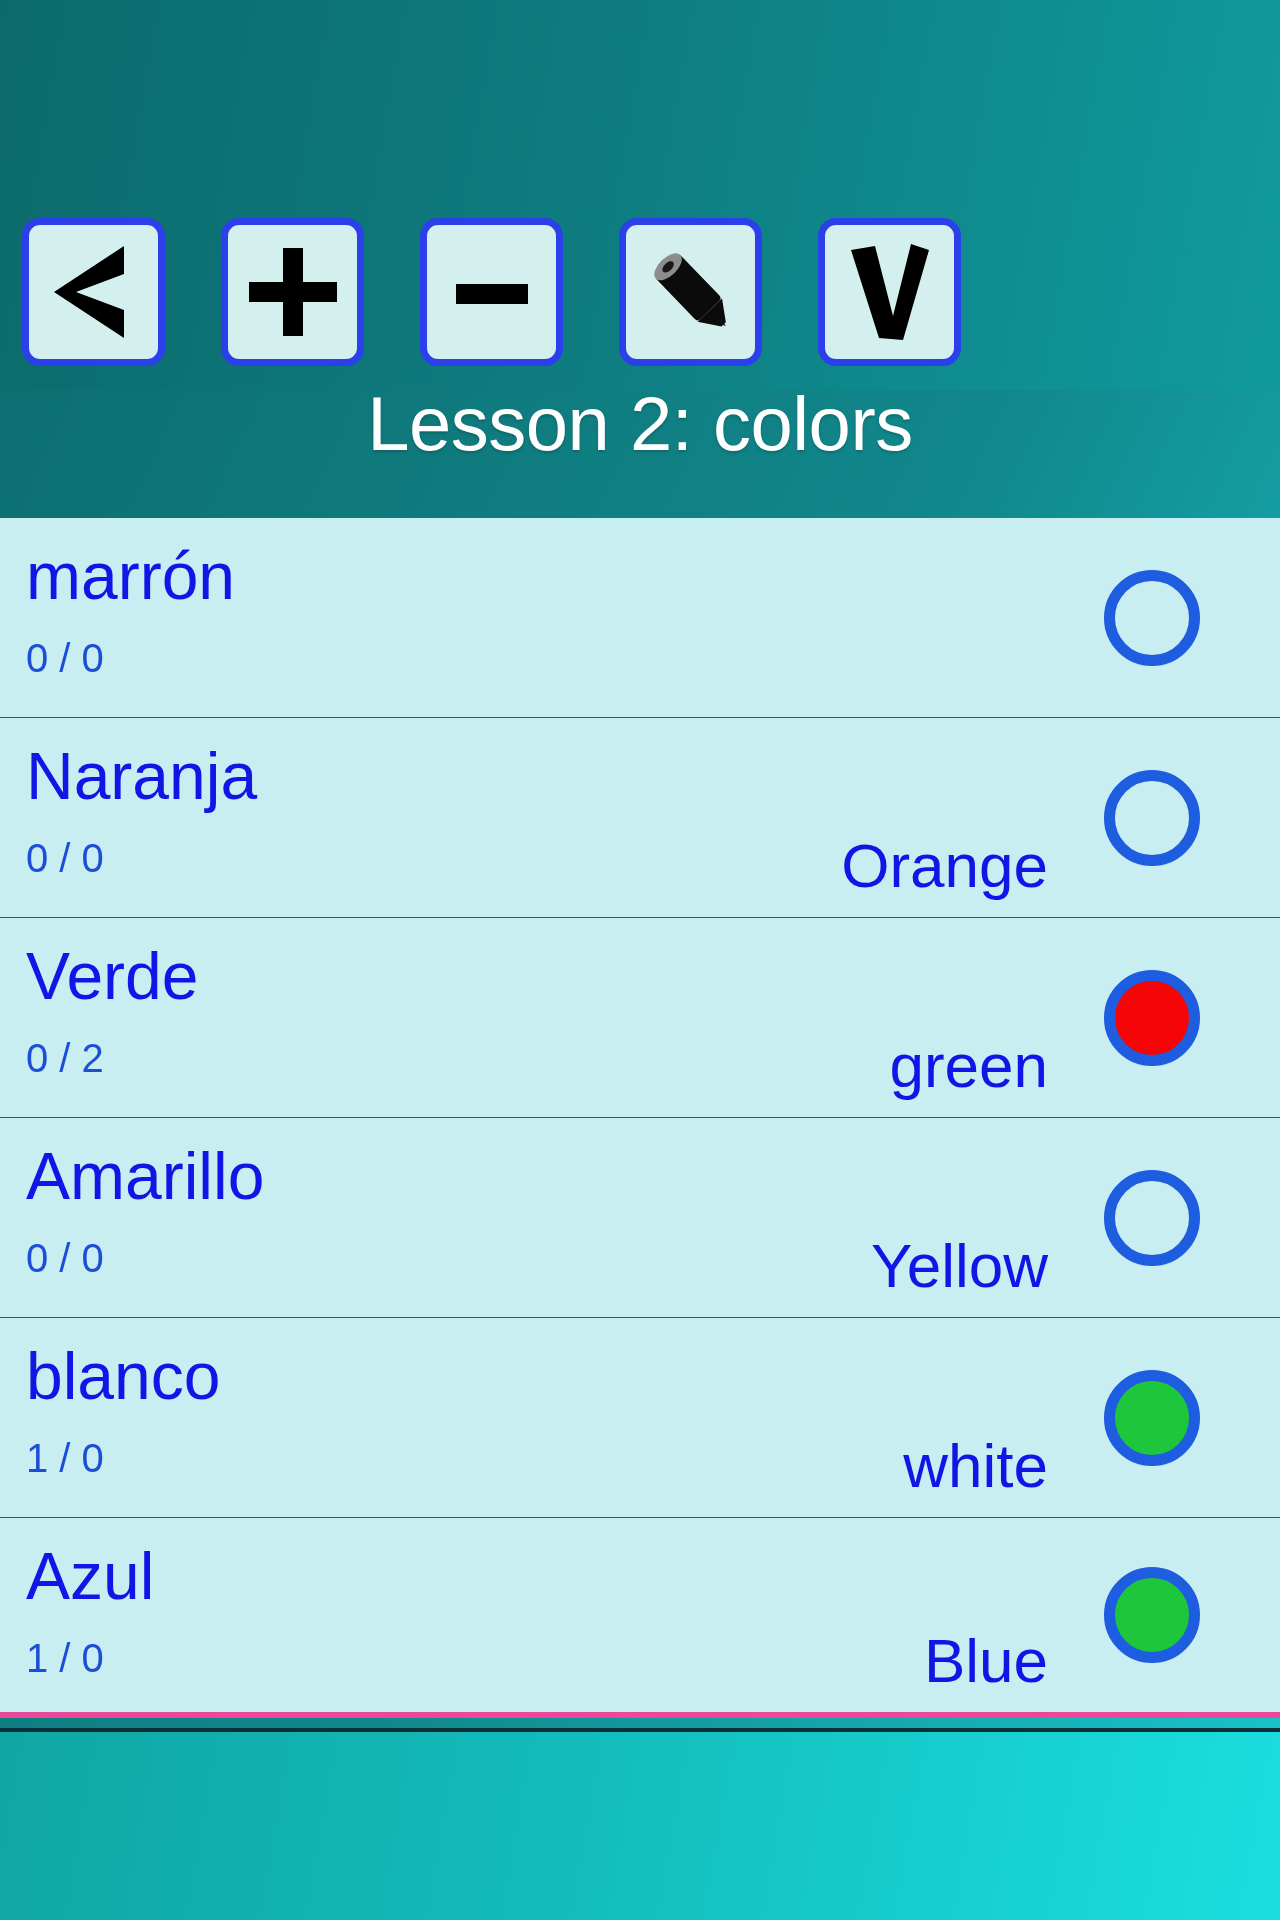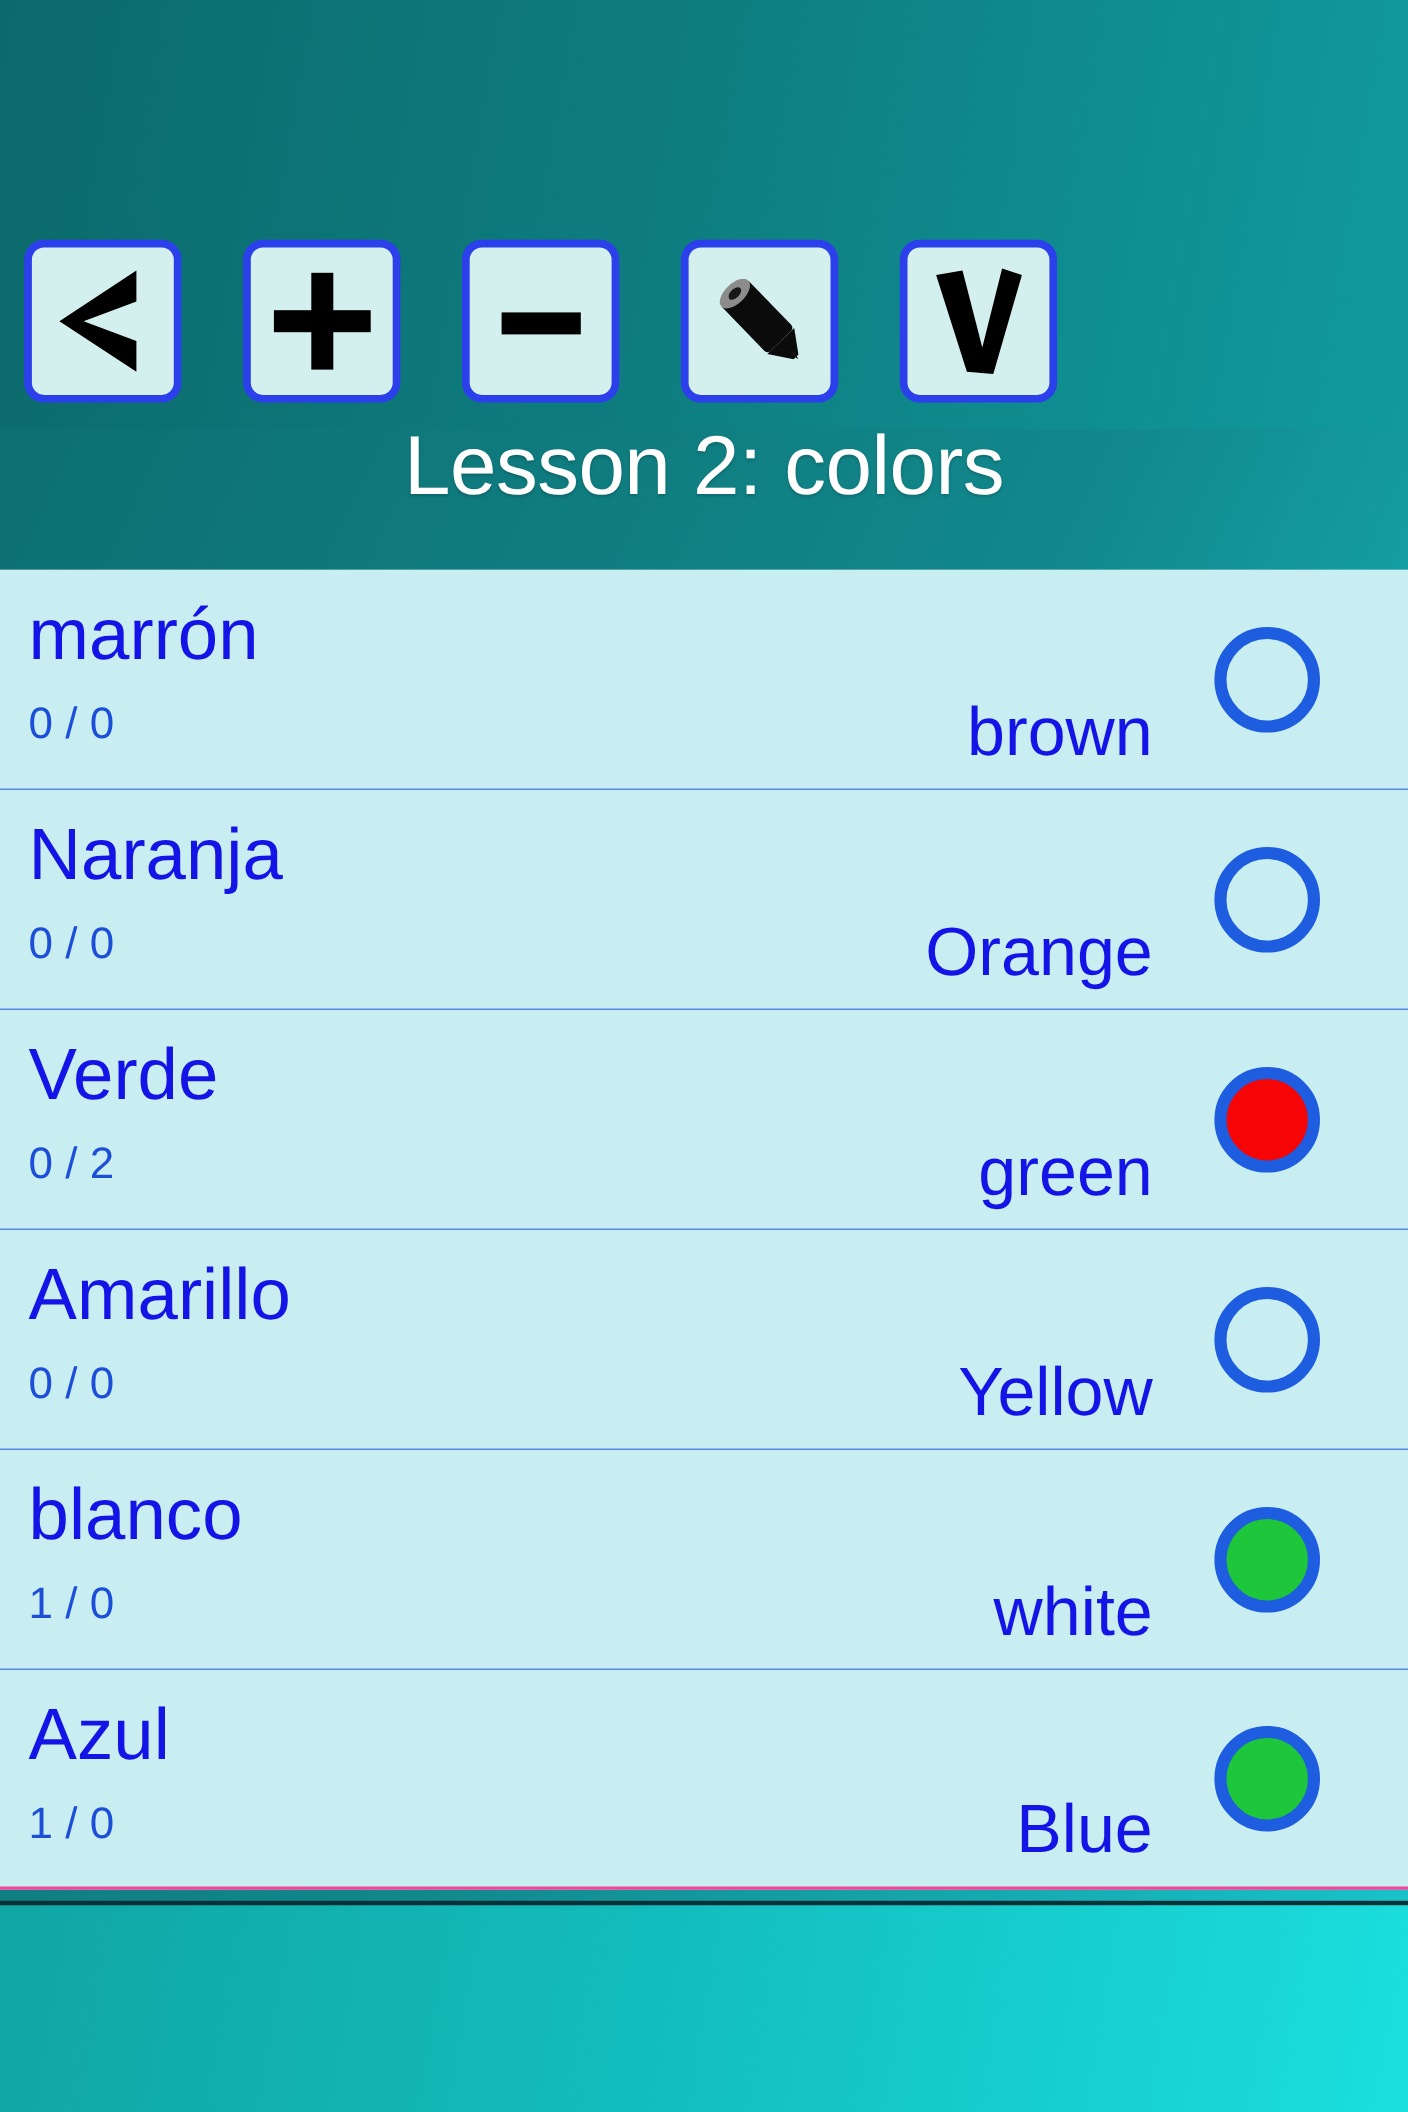--- a/index.html
+++ b/index.html
@@ -76,21 +76,21 @@
   }
 
   .row {
     position: relative;
     height: 200px;
     background: #c9eef2;
     border-bottom: 1px solid #1d4ed8;
     box-sizing: border-box;
     cursor: pointer;
   }
-  .row:last-child { border-bottom: 3px solid #ec4899; }
+  .row:last-child { border-bottom: 6px solid #ec4899; }
 
   .row .term {
     position: absolute;
     left: 26px;
     top: 22px;
     color: #1414e6;
     font-size: 66px;
     line-height: 72px;
     font-family: "Liberation Sans", sans-serif;
   }
@@ -203,21 +203,20 @@
     </div>
 
     <div class="lesson-title">Lesson 2: colors</div>
   </div>
 
   <div class="list">
 
     <div class="row">
       <div class="term">marrón</div>
       <div class="counter">0 / 0</div>
-      <div class="translation">brown</div>
       <div class="status-dot"></div>
     </div>
 
     <div class="row">
       <div class="term">Naranja</div>
       <div class="counter">0 / 0</div>
       <div class="translation">Orange</div>
       <div class="status-dot"></div>
     </div>
 

